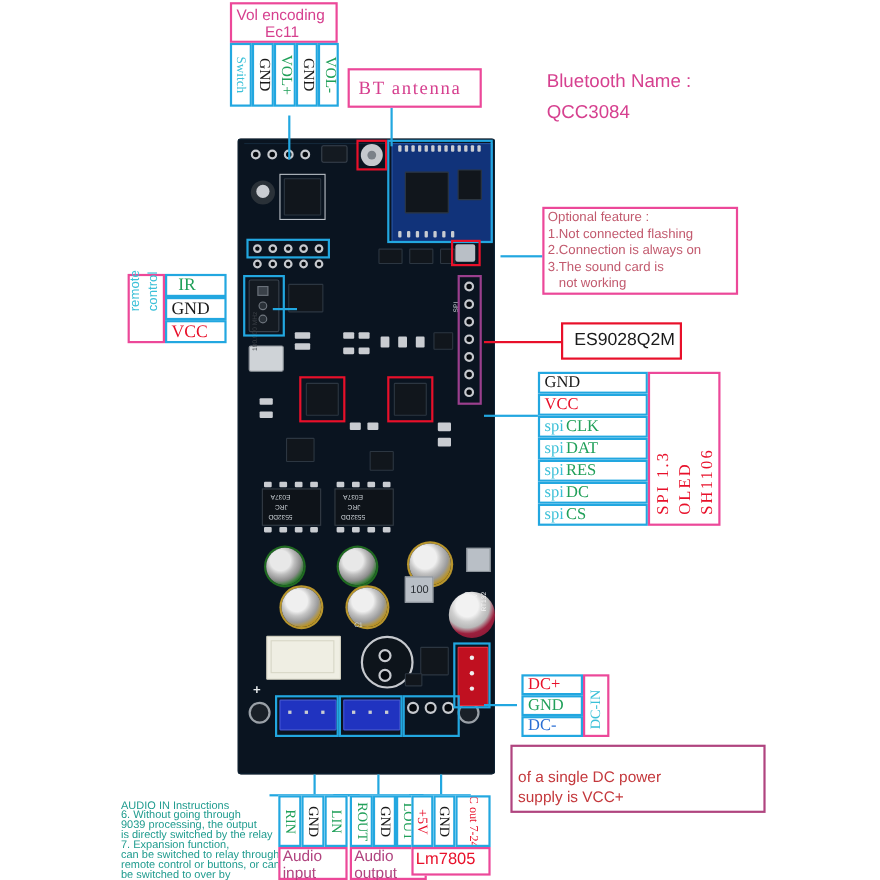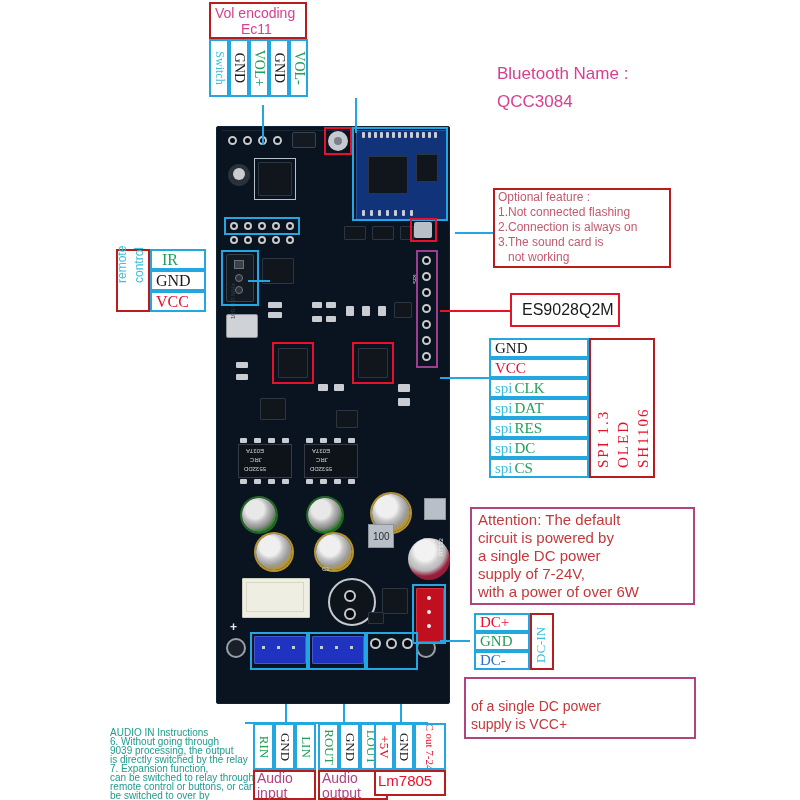--- a/index.html
+++ b/index.html
@@ -2,21 +2,21 @@
 <html><head>
 <meta charset="utf-8">
 <style>
   html,body{margin:0;padding:0;background:#ffffff;}
   body{width:800px;height:800px;position:relative;overflow:hidden;
        font-family:"Liberation Sans",sans-serif;}
   #stage{position:absolute;left:0;top:0;width:800px;height:800px;}
 
   
   .abox{position:absolute;box-sizing:border-box;background:#ffffff;}
-  .cyan{border:2px solid #b91c1c;}
+  .cyan{border:2px solid #ec4899;}
   .red{border:2px solid #e8102a;}
   .pink{border:2px solid #b0447f;}
 
   .txt{position:absolute;white-space:pre;line-height:1.12;}
 
   
   .ln{position:absolute;background:#22a7e0;}
   .ln.r{background:#e8102a;}
 
   
@@ -282,20 +282,23 @@
   <div class="vcell" style="left:249px;top:39px;width:20px;height:58px;">
     <div class="vtext" style="color:#21a05a;font-size:14px;font-family:'Liberation Serif',serif;">VOL+</div>
   </div>
   <div class="vcell" style="left:269px;top:39px;width:20px;height:58px;">
     <div class="vtext" style="color:#1a1a1a;font-size:14px;font-family:'Liberation Serif',serif;">GND</div>
   </div>
   <div class="vcell" style="left:289px;top:39px;width:19px;height:58px;">
     <div class="vtext" style="color:#21a05a;font-size:14px;font-family:'Liberation Serif',serif;">VOL-</div>
   </div>
 
+  <div class="abox cyan" style="left:316px;top:62px;width:122px;height:36px;">
+    <div class="txt" style="left:8px;top:6px;color:#d6408f;font-size:17px;letter-spacing:1.5px;font-family:'Liberation Serif',serif;">BT antenna</div>
+  </div>
 
   <div class="txt" style="left:497px;top:64px;color:#d6408f;font-size:17px;">Bluetooth Name :</div>
   <div class="txt" style="left:497px;top:92px;color:#d6408f;font-size:17px;">QCC3084</div>
 
   <div class="abox cyan" style="left:493px;top:188px;width:178px;height:80px;">
     <div class="txt" style="left:3px;top:1px;color:#c25a6e;font-size:12px;">Optional feature :</div>
     <div class="txt" style="left:3px;top:16px;color:#c25a6e;font-size:12px;">1.Not connected flashing</div>
     <div class="txt" style="left:3px;top:31px;color:#c25a6e;font-size:12px;">2.Connection is always on</div>
     <div class="txt" style="left:3px;top:46px;color:#c25a6e;font-size:12px;">3.The sound card is</div>
     <div class="txt" style="left:3px;top:61px;color:#c25a6e;font-size:12px;">   not working</div>
@@ -344,27 +347,20 @@
   <div class="rowbox" style="left:489px;top:458px;width:100px;height:20px;">
     <span style="color:#3bc0d8;font-size:15px;font-family:'Liberation Serif',serif;">spi </span>
     <span style="color:#21a05a;font-size:15px;font-family:'Liberation Serif',serif;padding-left:2px;">CS</span>
   </div>
   <div class="abox cyan" style="left:589px;top:338px;width:66px;height:140px;">
     <div class="txt" style="left:4px;top:128px;color:#e8102a;font-size:15px;letter-spacing:2px;transform:rotate(-90deg);transform-origin:left top;font-family:'Liberation Serif',serif;">SPI 1.3</div>
     <div class="txt" style="left:24px;top:128px;color:#e8102a;font-size:15px;letter-spacing:2px;transform:rotate(-90deg);transform-origin:left top;font-family:'Liberation Serif',serif;">OLED</div>
     <div class="txt" style="left:44px;top:128px;color:#e8102a;font-size:15px;letter-spacing:2px;transform:rotate(-90deg);transform-origin:left top;font-family:'Liberation Serif',serif;">SH1106</div>
   </div>
 
-  <div class="abox pink" style="left:470px;top:507px;width:225px;height:98px;">
-    <div class="txt" style="left:6px;top:3px;color:#c4383c;font-size:15px;">Attention: The default</div>
-    <div class="txt" style="left:6px;top:21px;color:#c4383c;font-size:15px;">circuit is powered by</div>
-    <div class="txt" style="left:6px;top:39px;color:#c4383c;font-size:15px;">a single DC power</div>
-    <div class="txt" style="left:6px;top:57px;color:#c4383c;font-size:15px;">supply of 7-24V,</div>
-    <div class="txt" style="left:6px;top:75px;color:#c4383c;font-size:15px;">with a power of over 6W</div>
-  </div>
 
   <div class="rowbox" style="left:474px;top:613px;width:56px;height:19px;">
     <span style="color:#e8102a;font-size:15px;font-family:'Liberation Serif',serif;">DC+</span>
   </div>
   <div class="rowbox" style="left:474px;top:632px;width:56px;height:19px;">
     <span style="color:#21a05a;font-size:15px;font-family:'Liberation Serif',serif;">GND</span>
   </div>
   <div class="rowbox" style="left:474px;top:651px;width:56px;height:19px;">
     <span style="color:#2b6fd4;font-size:15px;font-family:'Liberation Serif',serif;">DC-</span>
   </div>

